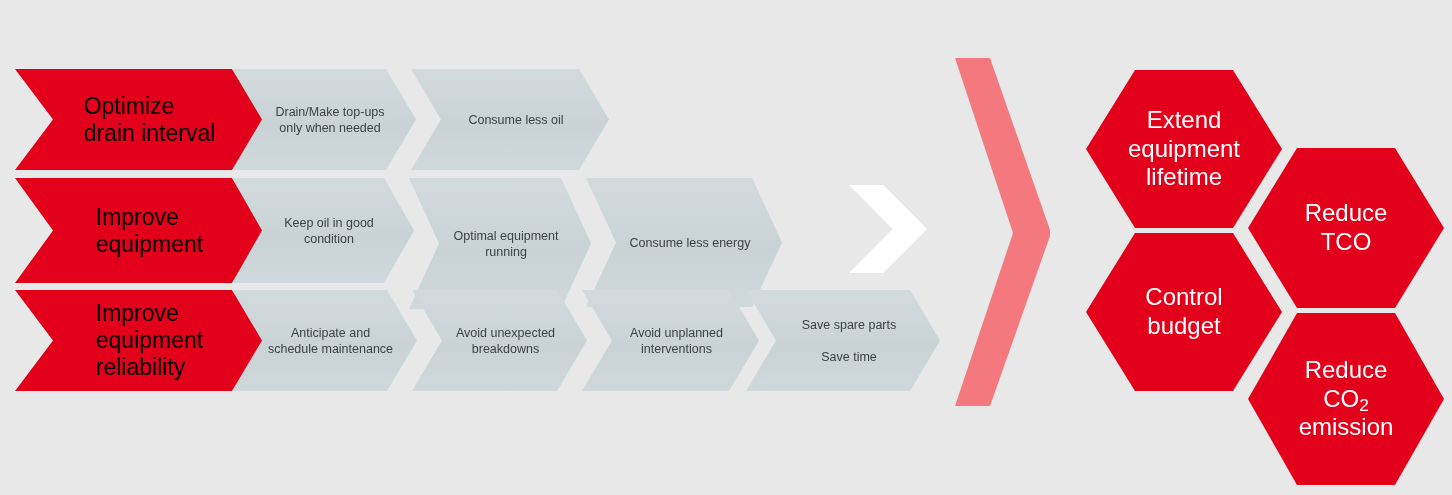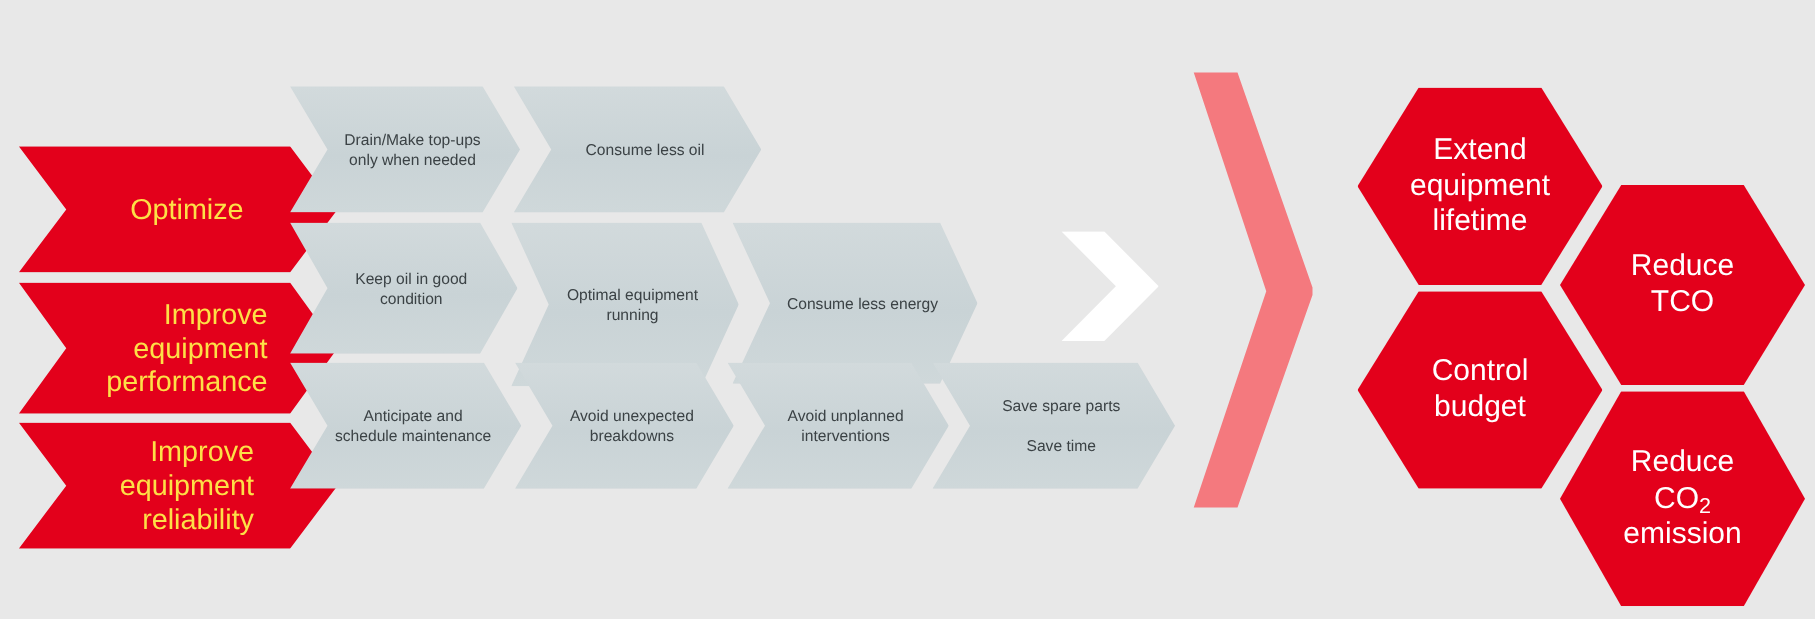--- a/index.html
+++ b/index.html
@@ -9,26 +9,25 @@
     font-family:"Liberation Sans", sans-serif;
     overflow:hidden;
   }
   #stage{position:relative;width:1452px;height:495px;}
 
   
   .row{position:absolute;left:0;}
   .redarrow{
     position:absolute;
     background:#E3001B;
-    color:#fde047;
+    color:#000000;
     display:flex;align-items:center;justify-content:center;
-    text-align:right;
+    text-align:left;
     line-height:1.16;
     filter:drop-shadow(0 1px 2px rgba(120,120,120,.45));
-    margin-top:48px;
   }
   .redarrow .lbl{position:relative;z-index:2;padding-left:14px;}
 
   .step{
     position:absolute;
     background:linear-gradient(180deg,#d2dadc 0%,#c9d3d6 55%,#cfd8da 100%);
     color:#3b4245;
     display:flex;align-items:center;justify-content:center;
     text-align:center;
     line-height:1.28;
@@ -68,20 +67,21 @@
 </style>
 </head>
 <body>
 
 <div id="stage">
 
   <div class="row">
     <div class="redarrow chev" style="--tip:38px; left:15px; top:69px; width:255px; height:101px; font-size:23px;">
       <span class="lbl">
         <span>Optimize</span><br>
+        <span>drain interval</span>
       </span>
     </div>
 
     <div class="step chev" style="--tip:30px; left:232px; top:69px; width:184px; height:101px; font-size:12.5px;">
       <span class="lbl">
         <span>Drain/Make top-ups</span><br>
         <span>only when needed</span>
       </span>
     </div>
 
@@ -90,21 +90,20 @@
         <span>Consume less oil</span>
       </span>
     </div>
   </div>
 
   <div class="row">
     <div class="redarrow chev" style="--tip:38px; left:15px; top:178px; width:255px; height:105px; font-size:23px;">
       <span class="lbl">
         <span>Improve</span><br>
         <span>equipment</span><br>
-        <span>performance</span>
       </span>
     </div>
 
     <div class="step chev" style="--tip:30px; left:232px; top:178px; width:182px; height:105px; font-size:12.5px;">
       <span class="lbl">
         <span>Keep oil in good</span><br>
         <span>condition</span>
       </span>
     </div>
 

